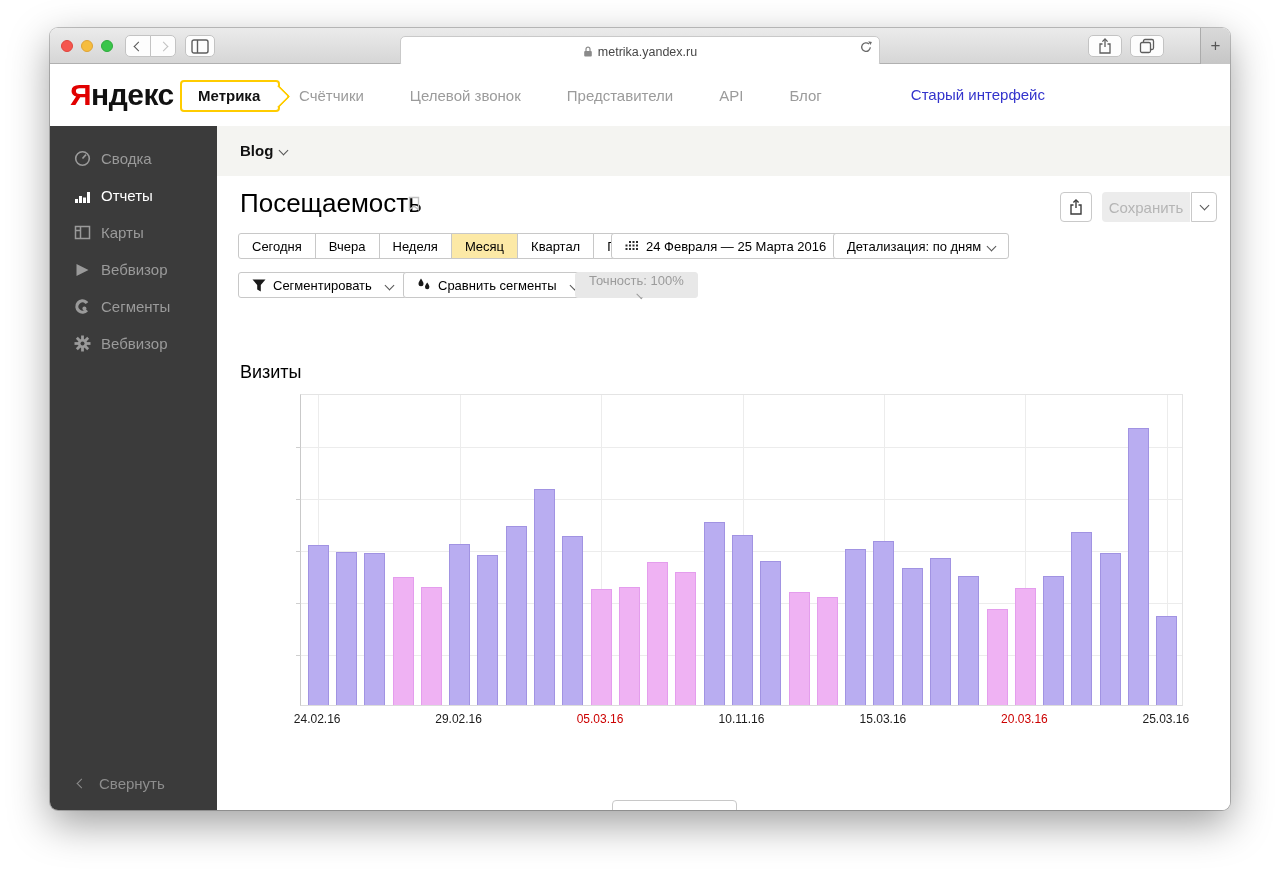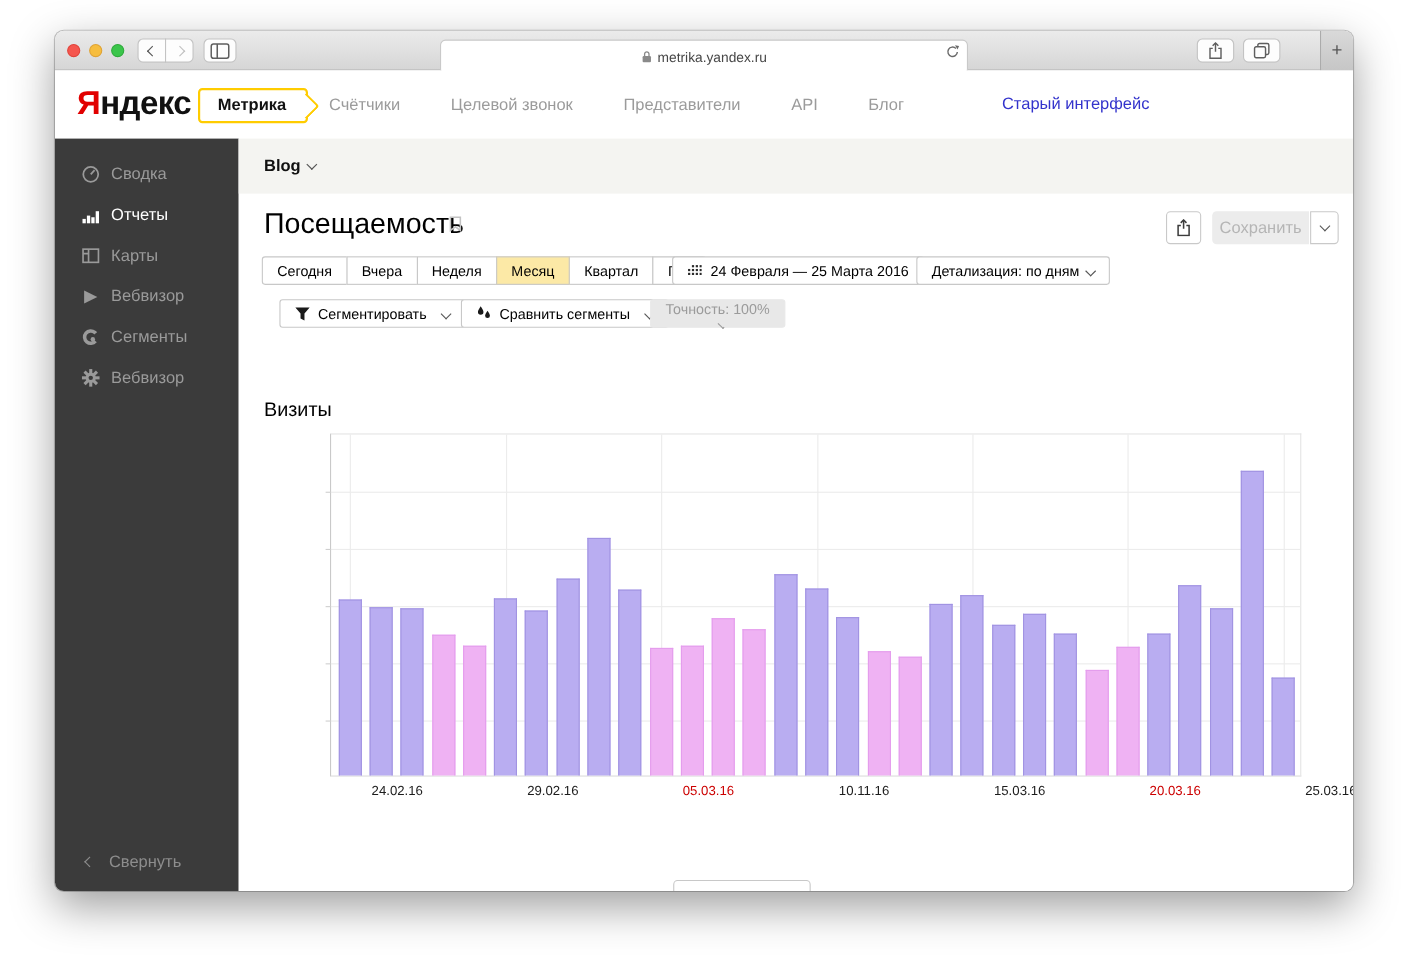--- a/index.html
+++ b/index.html
@@ -71,35 +71,35 @@
   .pbtn { height:26px; padding:0 13px; background:#fff; border:1px solid #c8c8c8; font-size:13px; color:#000;
           margin-left:-1px; display:flex; align-items:center; cursor:pointer; }
   .pbtn.first { border-radius:3px 0 0 3px; margin-left:0; }
   .pbtn.last { border-radius:0 3px 3px 0; }
   .pbtn.active { background:#fce9a6; position:relative; z-index:1; }
   .datebtn { position:absolute; left:394px; top:107px; height:26px; padding:0 13px; background:#fff;
              border:1px solid #c8c8c8; border-radius:3px; font-size:13px; display:flex; align-items:center; gap:8px; cursor:pointer; }
   .detailbtn { position:absolute; left:616px; top:107px; height:26px; padding:0 13px; background:#fff;
                border:1px solid #c8c8c8; border-radius:3px; font-size:13px; display:flex; align-items:center; cursor:pointer; }
   .row2btn { position:absolute; top:146px; height:26px; padding:0 13px; background:#fff; border:1px solid #c8c8c8;
-             border-radius:3px; font-size:13px; display:flex; align-items:center; gap:7px; cursor:pointer;margin-left:16px; }
+             border-radius:3px; font-size:13px; display:flex; align-items:center; gap:7px; cursor:pointer; }
   .seg-btn { left:21px; }
   .cmp-btn { left:186px; }
   .acc-btn { left:358px; background:#e8e8e8; border-color:#e8e8e8; color:#9b9b9b; cursor:default;flex-direction:column; }
   .acc-btn .chv { border-color:#9b9b9b; }
   .sectitle { position:absolute; left:23px; top:236px; font-size:18px; color:#000; }
   
   .plot { position:absolute; left:83px; top:268px; width:883px; height:312px;
           border:1px solid #e4e4e4; border-left-color:#c9c9c9; border-bottom-color:#dcdcdc; background:#fff; }
   .hgrid { position:absolute; left:0; width:100%; height:1px; background:#ececec; }
   .vgrid { position:absolute; top:0; width:1px; height:100%; background:#ececec; }
   .atick { position:absolute; left:-5px; width:5px; height:1px; background:#cfcfcf; }
   .bar { position:absolute; bottom:0; width:21px; border-style:solid; border-width:1px 1px 0 1px; z-index:2; }
   .xlabels { position:absolute; left:83px; top:586px; width:883px; height:16px; }
-  .xlab { position:absolute; transform:translateX(-50%); font-size:12px; color:#1c1c1c; white-space:nowrap;margin-left:44px; }
+  .xlab { position:absolute; transform:translateX(-50%); font-size:12px; color:#1c1c1c; white-space:nowrap; }
   .xlab.red { color:#cc0000; }
   .partialbtn { position:absolute; left:395px; top:674px; width:125px; height:14px; background:#fff;
                 border:1px solid #c8c8c8; border-radius:4px; cursor:pointer; }
   svg { display:block; }
 </style>
 </head>
 <body>
 
 <div class="window">
 

